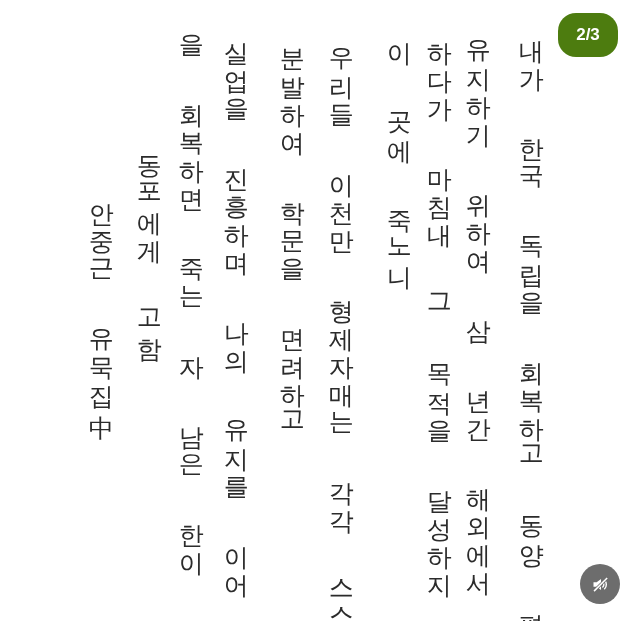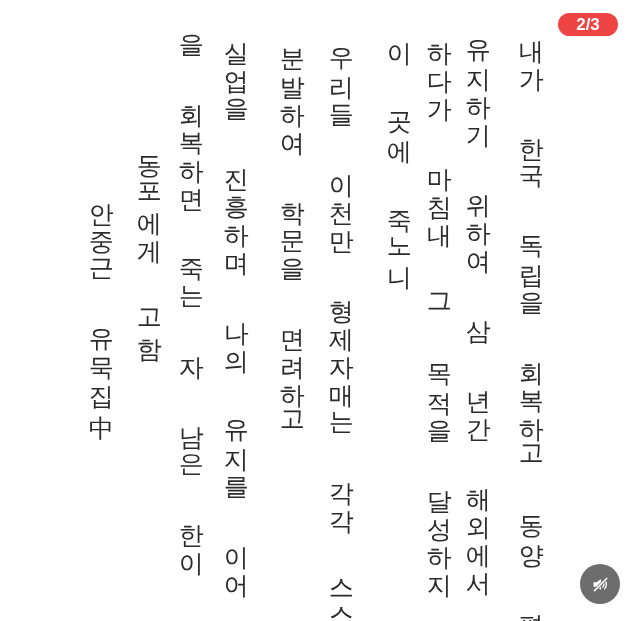--- a/index.html
+++ b/index.html
@@ -25,23 +25,23 @@
     word-spacing: 10px;
     color: #2b2b2b;
     white-space: nowrap;
     font-family: "DejaVu Serif", serif;
   }
 
   .page-badge {
     position: absolute;
     top: 13px;
     right: 22px;
-    height: 23px;
+    height: 44px;
     min-width: 60px;
-    background: #ef4444;
+    background: #4d7c0f;
     color: #ffffff;
     font-family: "Liberation Sans", sans-serif;
     font-weight: bold;
     font-size: 17px;
     border-radius: 18px;
     display: flex;
     align-items: center;
     justify-content: center;
     padding: 8px 15px;
   }

